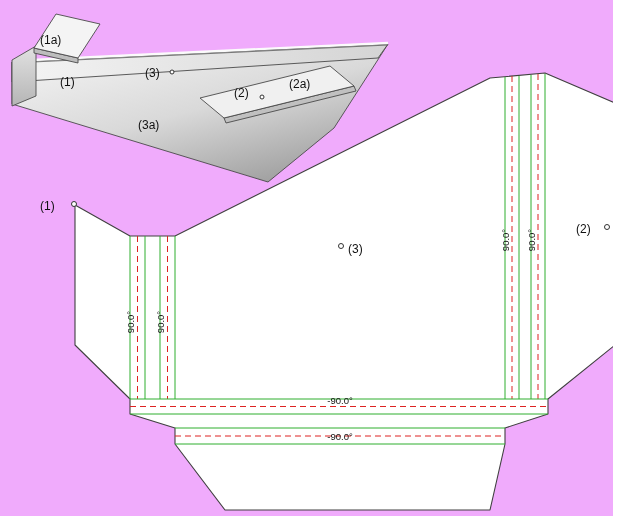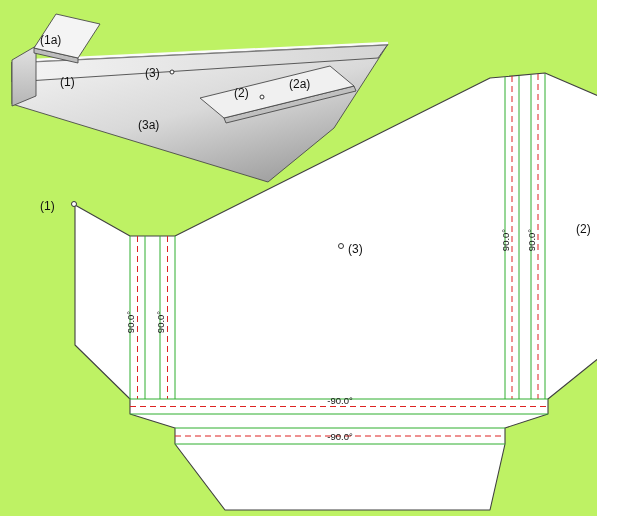--- a/index.html
+++ b/index.html
@@ -5,23 +5,24 @@
 <style>
   html, body {
     margin: 0;
     padding: 0;
     background: #ffffff;
   }
   .canvas {
     position: relative;
     width: 597px;
     height: 516px;
-    background: #bef264;
+    background: #f0abfc;
     overflow: hidden;
     font-family: "Liberation Sans", sans-serif;
+    padding-left: 16px;
   }
   svg { position: absolute; left: 0; top: 0; }
 
   .outline {
     fill: #ffffff;
     stroke: var(--outline, #404040);
     stroke-width: 1.1;
     stroke-linejoin: round;
   }
   .bend-extent {

